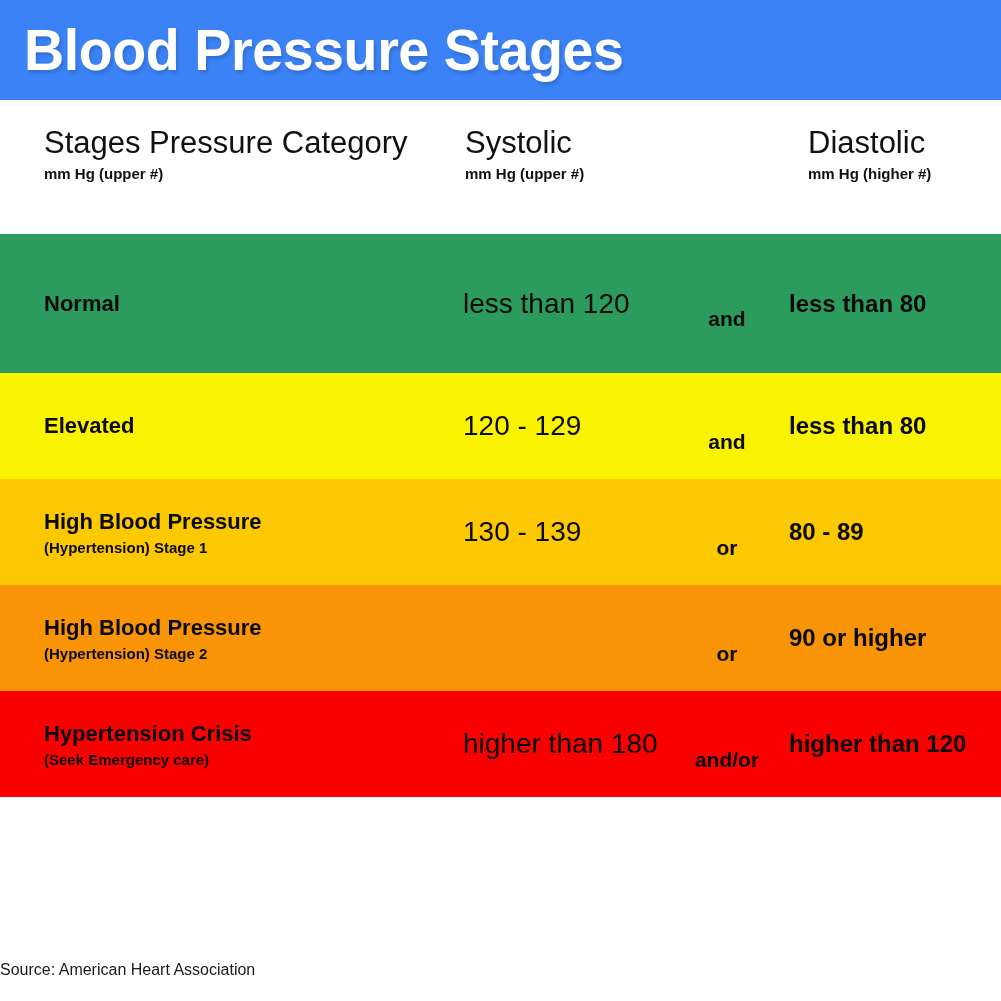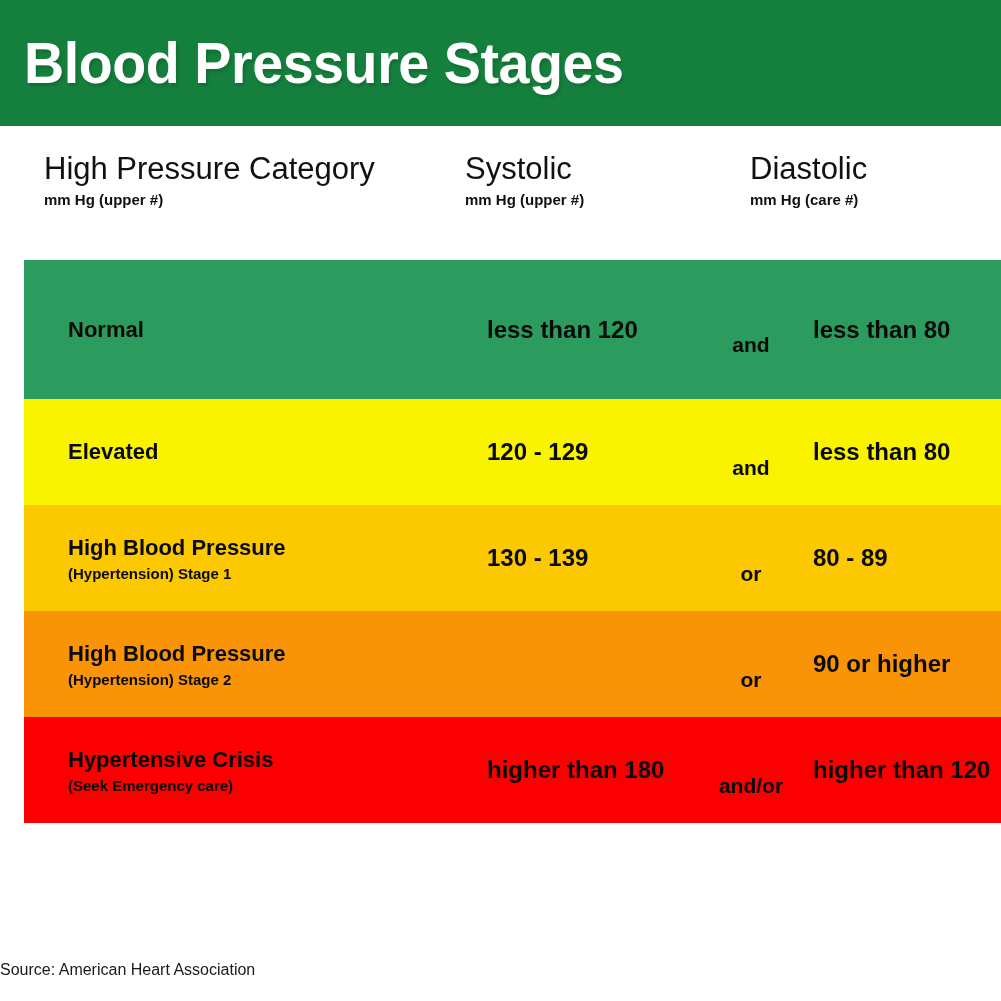--- a/index.html
+++ b/index.html
@@ -16,22 +16,22 @@
   .chart {
     width: 1001px;
     height: 1001px;
     display: flex;
     flex-direction: column;
     background: #ffffff;
   }
 
   
   .banner {
-    height: 126px;
-    background: #15803d;
+    height: 100px;
+    background: #3b82f6;
     display: flex;
     align-items: center;
     flex: 0 0 auto;
   }
   .banner-title {
     margin-left: 24px;
     color: #ffffff;
     font-family: "Liberation Sans", sans-serif;
     font-size: 58px;
     font-weight: bold;
@@ -63,28 +63,27 @@
   }
   .colhead .sub {
     font-size: 15px;
     font-weight: bold;
     color: #111111;
     margin-top: 4px;
     white-space: nowrap;
   }
   .colhead.cat { left: 44px; }
   .colhead.sys { left: 465px; }
-  .colhead.dia { left: 750px; }
+  .colhead.dia { left: 808px; }
 
   
   .rows {
     flex: 1 1 auto;
     display: flex;
     flex-direction: column;
-    padding-left: 24px;
   }
   .row {
     position: relative;
     display: flex;
     align-items: center;
     height: 106px;
     flex: 0 0 auto;
   }
   .row.r0 { height: 139px; }
   .cell-category {
@@ -108,22 +107,22 @@
     margin-top: 3px;
     white-space: nowrap;
   }
   .cell-category .cat-sub:empty { display: none; }
 
   .cell-systolic {
     position: absolute;
     left: 463px;
     width: 210px;
     text-align: left;
-    font-size: 24px;
-    font-weight: bold;
+    font-size: 28px;
+    font-weight: normal;
     color: #0a0a0a;
     white-space: nowrap;
   }
   .cell-connector {
     position: absolute;
     left: 673px;
     width: 108px;
     text-align: center;
     font-size: 21px;
     font-weight: bold;
@@ -159,30 +158,30 @@
 <body>
 
 <div class="chart">
 
   <div class="banner">
     <div class="banner-title">Blood Pressure Stages</div>
   </div>
 
   <div class="colheader">
     <div class="colhead cat">
-      <div class="main">High Pressure Category</div>
+      <div class="main">Stages Pressure Category</div>
       <div class="sub">mm Hg (upper #)</div>
     </div>
     <div class="colhead sys">
       <div class="main">Systolic</div>
       <div class="sub">mm Hg (upper #)</div>
     </div>
     <div class="colhead dia">
       <div class="main">Diastolic</div>
-      <div class="sub">mm Hg (care #)</div>
+      <div class="sub">mm Hg (higher #)</div>
     </div>
   </div>
 
   <div class="rows" id="rows-container">
       <div class="row r0" style="background: rgb(44, 155, 94);">
         <div class="cell-category">
           <div class="cat-main">Normal</div>
         </div>
         <div class="cell-systolic">less than 120</div>
         <div class="cell-connector">and</div>
@@ -208,21 +207,21 @@
       <div class="row r3" style="background: rgb(249, 148, 6);">
         <div class="cell-category">
           <div class="cat-main">High Blood Pressure</div>
           <div class="cat-sub">(Hypertension) Stage 2</div>
         </div>
         <div class="cell-connector">or</div>
         <div class="cell-diastolic">90 or higher</div>
       </div>
       <div class="row r4" style="background: rgb(250, 0, 0);">
         <div class="cell-category">
-          <div class="cat-main">Hypertensive Crisis</div>
+          <div class="cat-main">Hypertension Crisis</div>
           <div class="cat-sub">(Seek Emergency care)</div>
         </div>
         <div class="cell-systolic">higher than 180</div>
         <div class="cell-connector">and/or</div>
         <div class="cell-diastolic">higher than 120</div>
       </div>
     </div>
 
   <div class="footer">
     <div class="footer-source">Source: American Heart Association</div>

